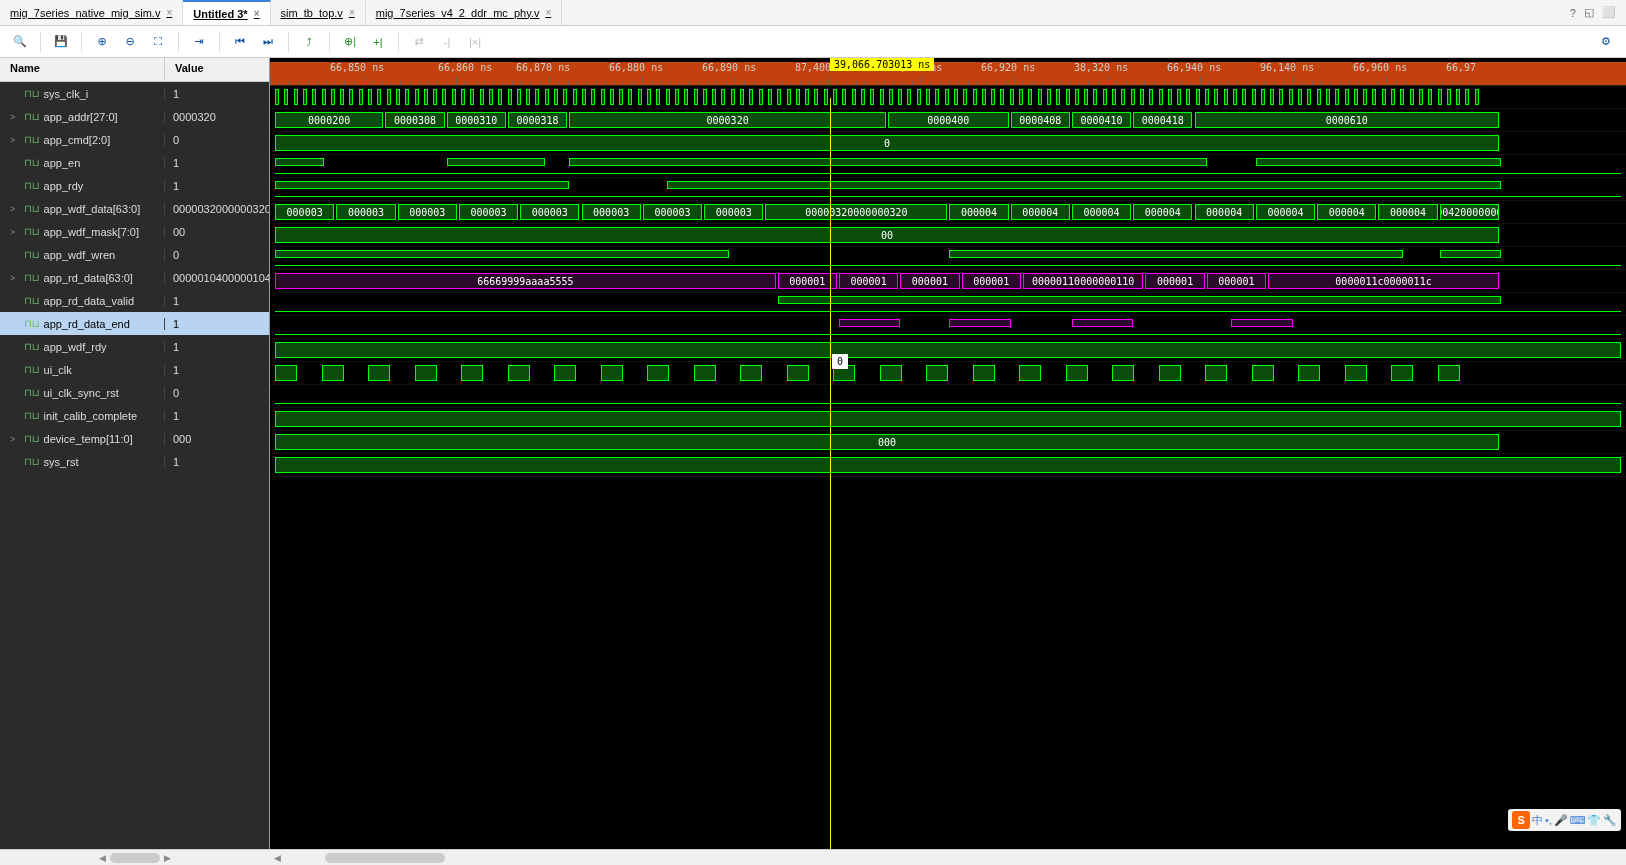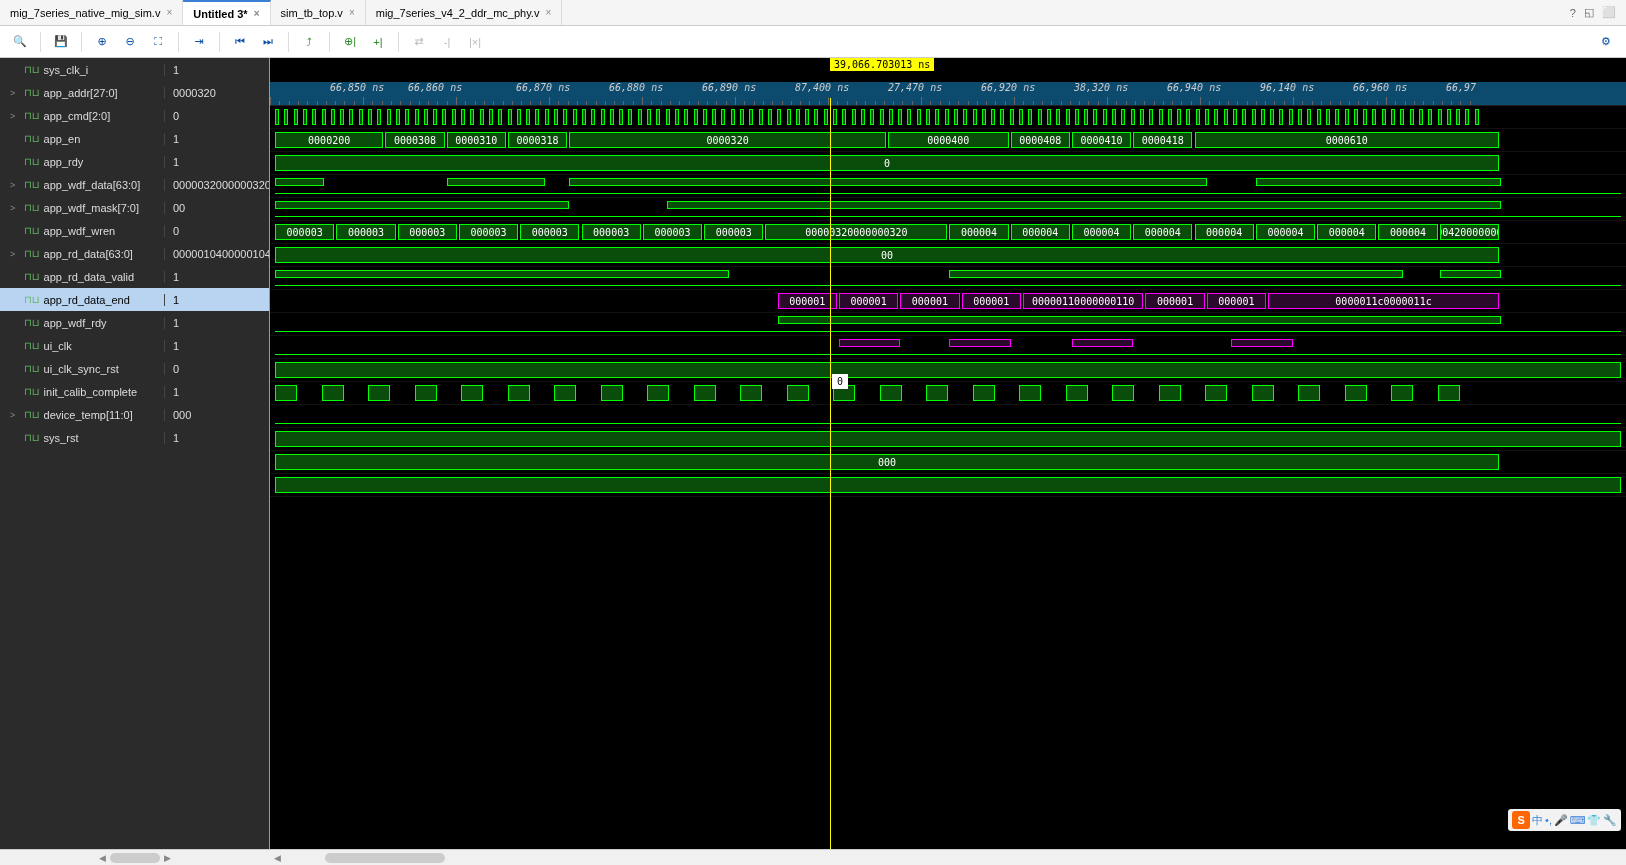--- a/index.html
+++ b/index.html
@@ -1,20 +1,20 @@
 <!DOCTYPE html>
 <html><head>
 <meta charset="utf-8">
 <style>
 * { margin: 0; padding: 0; box-sizing: border-box; font-family: Arial, sans-serif; font-size: 11px; }
 body { background: #fff; width: 1626px; height: 865px; overflow: hidden; display: flex; flex-direction: column; }
 
 
 .tab-bar { height: 26px; background: #f5f5f5; border-bottom: 1px solid #ccc; display: flex; align-items: stretch; }
-.tab { padding: 0 10px; display: flex; align-items: center; gap: 6px; border-right: 1px solid #ddd; cursor: pointer; }
+.tab { padding: 0 10px; display: flex; align-items: center; gap: 6px; border-right: 1px solid #ddd; cursor: pointer; text-decoration: underline; }
 .tab.active { background: #fff; font-weight: bold; border-top: 2px solid #3a7fd5; }
 .tab-close { color: #888; font-size: 10px; }
 .tab-bar-right { margin-left: auto; display: flex; align-items: center; gap: 8px; padding-right: 10px; color: #666; }
 
 
 .toolbar { height: 32px; background: #fff; border-bottom: 1px solid #ccc; display: flex; align-items: center; padding: 0 8px; gap: 4px; }
 .tool-btn { width: 24px; height: 24px; display: flex; align-items: center; justify-content: center; cursor: pointer; border-radius: 2px; color: #0b4fa6; }
 .tool-sep { width: 1px; height: 20px; background: #ddd; margin: 0 4px; }
 .tool-btn.disabled { color: #bbb; }
 
@@ -30,21 +30,21 @@
 .signal-row { height: 23px; display: flex; align-items: center; color: #ddd; }
 .signal-row.selected { background: #b8d4f0; color: #000; }
 .sig-name { width: 165px; padding: 0 4px 0 10px; border-right: 1px solid #444; display: flex; align-items: center; gap: 4px; white-space: nowrap; overflow: hidden; }
 .sig-value { flex: 1; padding: 0 8px; white-space: nowrap; overflow: hidden; }
 .expand-arrow { color: #888; width: 10px; display: inline-block; font-size: 9px; }
 .sig-icon { color: #5fb85f; font-size: 10px; }
 
 
 .wave-area { flex: 1; background: #000; position: relative; overflow: hidden; }
 .marker-label { position: absolute; top: 0; left: 560px; background: #ffff00; color: #000; padding: 1px 4px; font-size: 10px; z-index: 10; font-family: monospace; }
-.ruler { height: 24px; background: #0c4a6e; border-bottom: 1px solid #222; position: relative; margin-top: 24px; font-style: italic; }
+.ruler { height: 24px; background: #c2410c; border-bottom: 1px solid #222; position: relative; margin-top: 4px; }
 .ruler-tick { position: absolute; color: #ccc; font-size: 10px; top: 0; white-space: nowrap; font-family: monospace; }
 .tick-mark { position: absolute; bottom: 0; width: 1px; height: 5px; background: #666; }
 
 .wave-rows { position: relative; }
 .wave-row { height: 23px; position: relative; border-bottom: 1px solid #111; }
 .cursor-line-inner { position: absolute; top: 40px; bottom: 0; left: 560px; width: 1px; background: #ffff00; z-index: 5; }
 
 
 .wave-clock { position: absolute; top: 3px; bottom: 3px; left: 5px; right: 5px; }
 .clk-seg { position: absolute; top: 0; bottom: 0; background: #0a4d0a; border: 1px solid #00ff00; }
@@ -120,20 +120,24 @@
   <div class="tool-btn disabled">⇄</div>
   <div class="tool-btn disabled">-|</div>
   <div class="tool-btn disabled">|×|</div>
   <div style="flex:1"></div>
   <div class="tool-btn">⚙</div>
 </div>
 
 <div class="main">
 
   <div class="signal-panel">
+    <div class="signal-header">
+      <div class="col-name">Name</div>
+      <div class="col-value">Value</div>
+    </div>
     <div class="signal-list" id="signal-list">
         <div class="signal-row">
           <div class="sig-name">
             <span class="expand-arrow">&nbsp;</span>
             <span class="sig-icon">⊓⊔</span>
             <span>sys_clk_i</span>
           </div>
           <div class="sig-value">1</div>
         </div>
         <div class="signal-row">
@@ -265,21 +269,21 @@
           <div class="sig-value">1</div>
         </div>
       </div>
   </div>
 
   <div class="wave-area">
     <div class="marker-label">39,066.703013 ns</div>
     <div class="cursor-line-inner"></div>
     <div class="ruler" id="ruler">
         <div class="ruler-tick" style="left: 60px;">66,850 ns</div>
-        <div class="ruler-tick" style="left: 138px;">66,860 ns</div>
+        <div class="ruler-tick" style="left: 168px;">66,860 ns</div>
         <div class="ruler-tick" style="left: 246px;">66,870 ns</div>
         <div class="ruler-tick" style="left: 339px;">66,880 ns</div>
         <div class="ruler-tick" style="left: 432px;">66,890 ns</div>
         <div class="ruler-tick" style="left: 525px;">87,400 ns</div>
         <div class="ruler-tick" style="left: 618px;">27,470 ns</div>
         <div class="ruler-tick" style="left: 711px;">66,920 ns</div>
         <div class="ruler-tick" style="left: 804px;">38,320 ns</div>
         <div class="ruler-tick" style="left: 897px;">66,940 ns</div>
         <div class="ruler-tick" style="left: 990px;">96,140 ns</div>
         <div class="ruler-tick" style="left: 1083px;">66,960 ns</div>
@@ -615,20 +619,21 @@
         <div class="wave-row">
           <div class="wave-bit">
             <div class="bit-low-line" style="left: 0px; right: 0px;"></div>
             <div class="bit-high" style="left: 0px; width: 453.62px;"></div>
             <div class="bit-high" style="left: 674.3px; width: 453.62px;"></div>
             <div class="bit-high" style="left: 1164.7px; width: 61.3px;"></div>
           </div>
         </div>
         <div class="wave-row">
           <div class="wave-bus">
+            <div class="bus-seg purple" style="left: 0px; width: 500.66px;">66669999aaaa5555</div>
             <div class="bus-seg purple" style="left: 502.66px; width: 59.3px;">000001</div>
             <div class="bus-seg purple" style="left: 563.96px; width: 59.3px;">000001</div>
             <div class="bus-seg purple" style="left: 625.26px; width: 59.3px;">000001</div>
             <div class="bus-seg purple" style="left: 686.56px; width: 59.3px;">000001</div>
             <div class="bus-seg purple" style="left: 747.86px; width: 120.6px;">00000110000000110</div>
             <div class="bus-seg purple" style="left: 870.46px; width: 59.3px;">000001</div>
             <div class="bus-seg purple" style="left: 931.76px; width: 59.3px;">000001</div>
             <div class="bus-seg purple" style="left: 993.06px; width: 230.94px;">0000011c0000011c</div>
           </div>
         </div>

